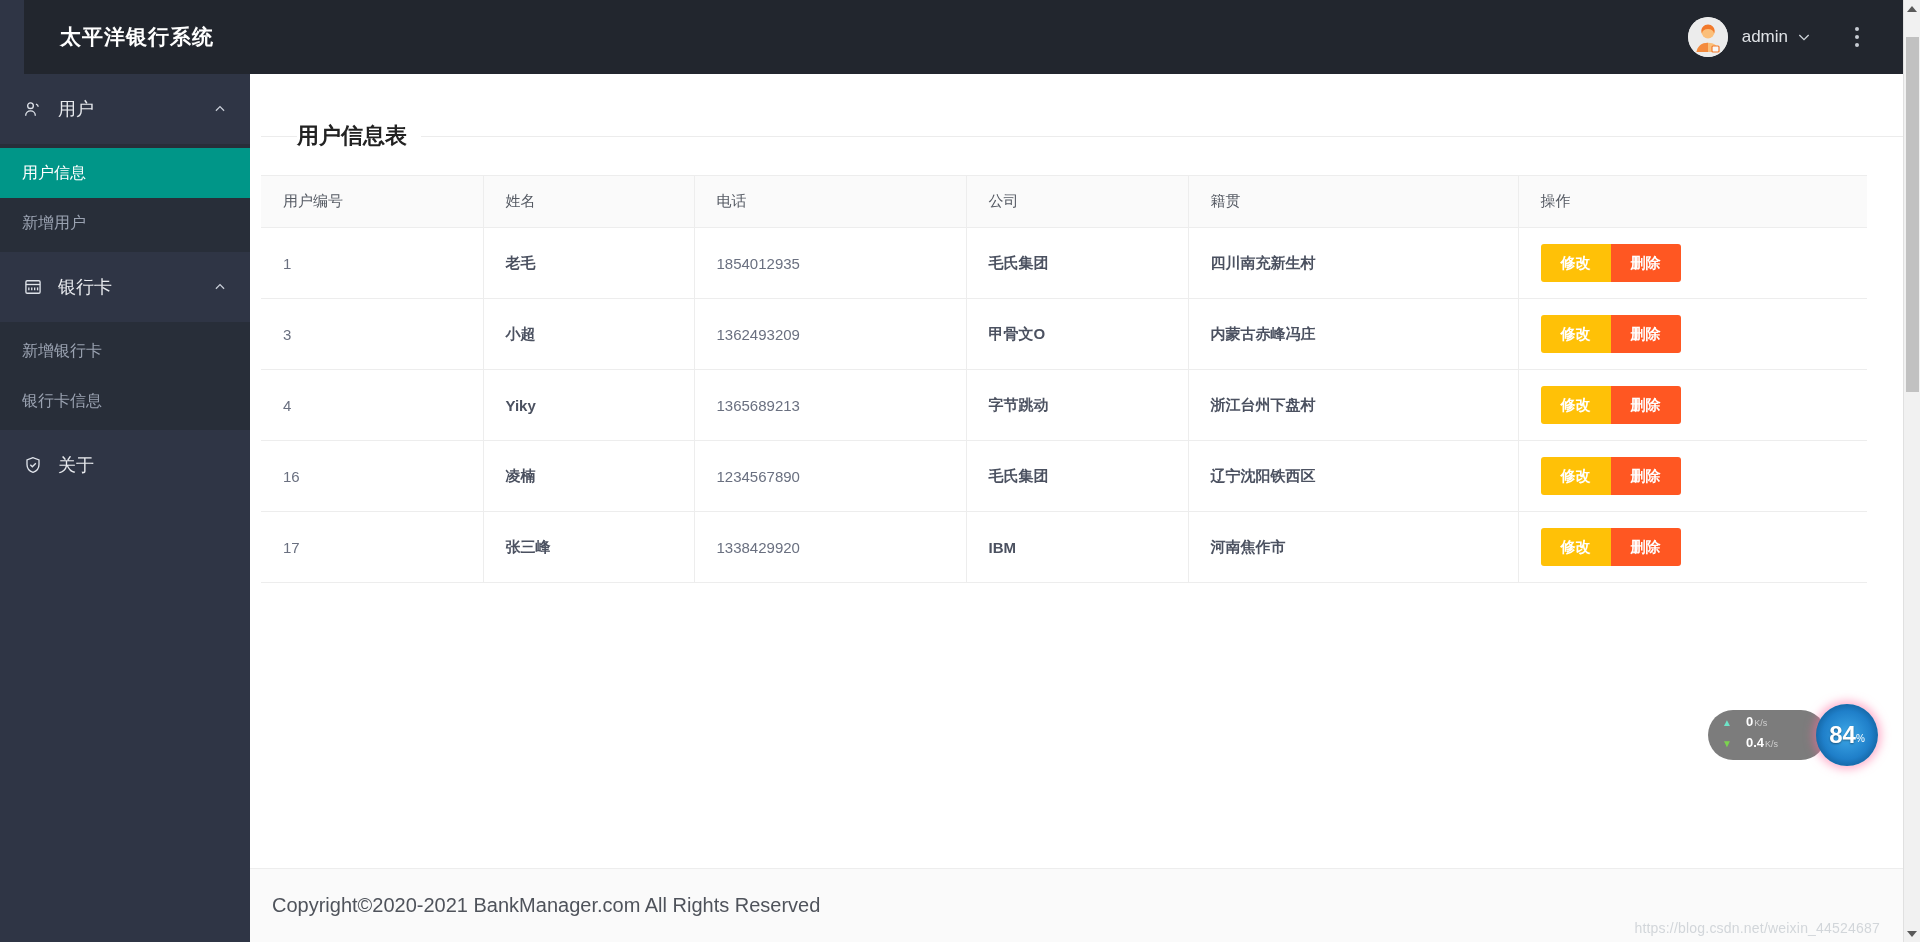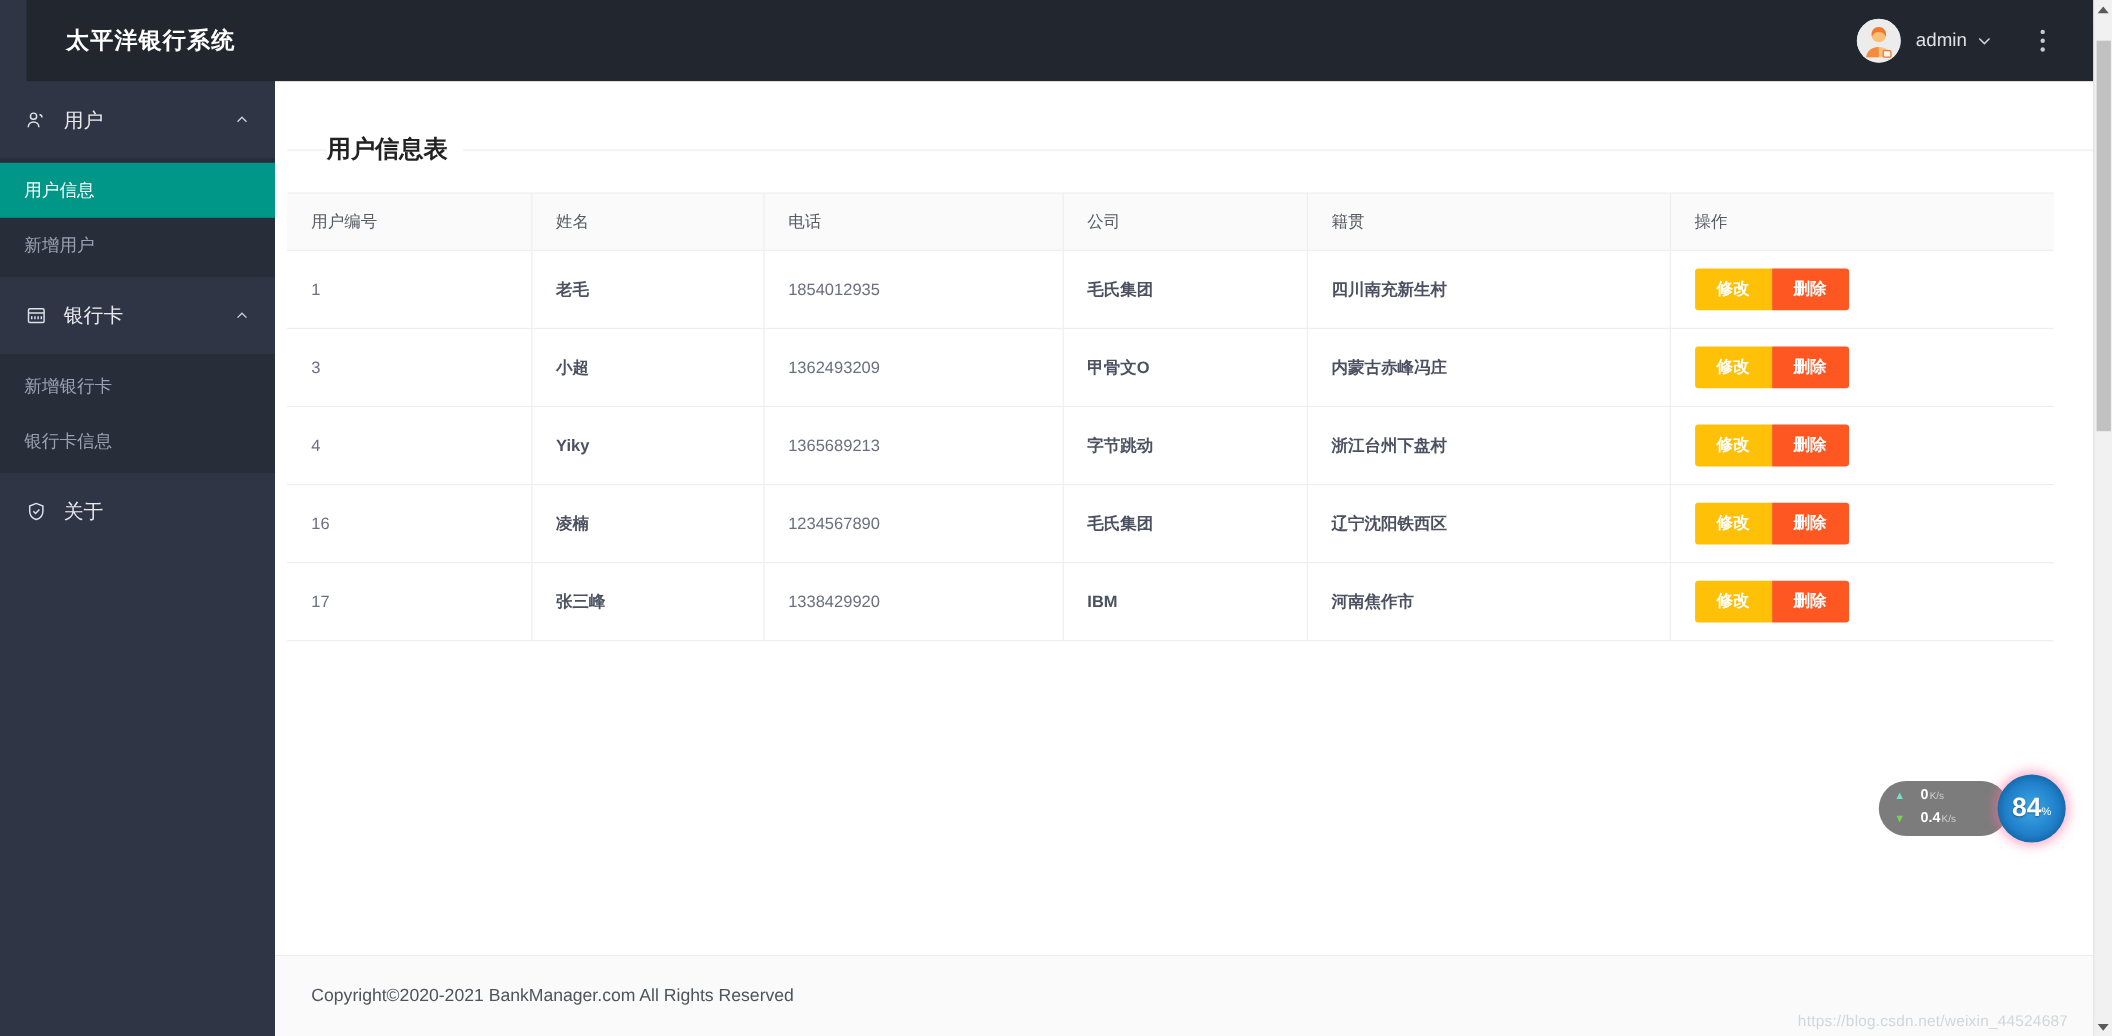--- a/index.html
+++ b/index.html
@@ -219,23 +219,23 @@
   .btn-del  { background: #ff5722; border-radius: 0 3px 3px 0; }
 
   
   .footer {
     height: 74px;
     flex: 0 0 74px;
     background: #fafafa;
     border-top: 1px solid #ededed;
     display: flex;
     align-items: center;
-    padding-left: 33px;
+    padding-left: 22px;
     color: #4f535b;
-    font-size: 16px;
+    font-size: 20px;
   }
 
   
   .float-widget {
     position: absolute;
     right: 42px;
     bottom: 176px;
     width: 170px;
     height: 62px;
     z-index: 50;

